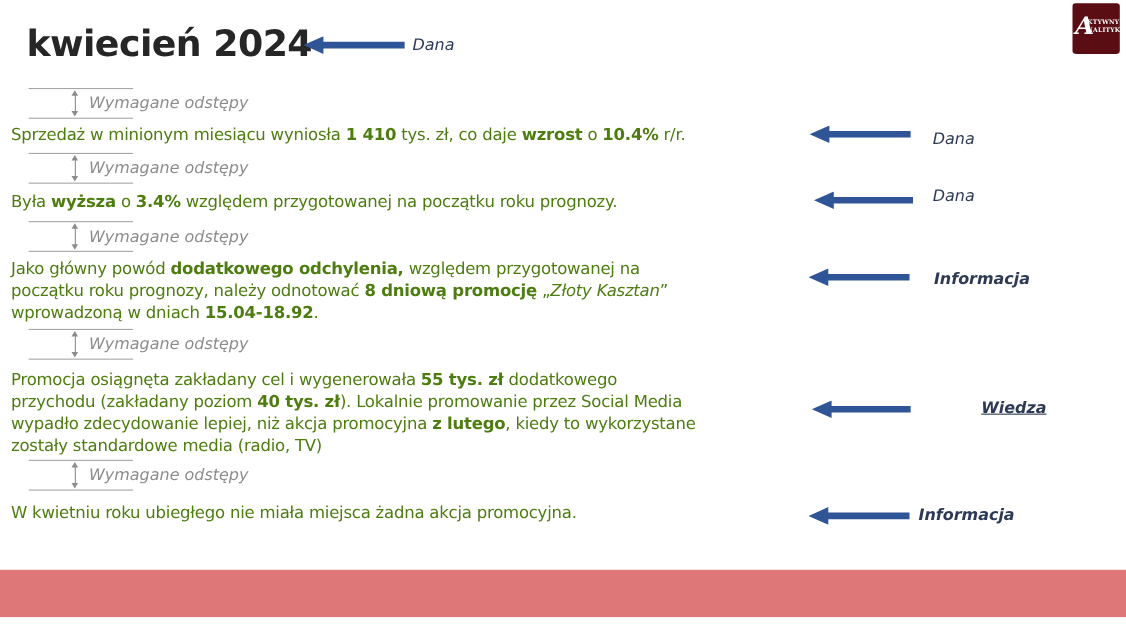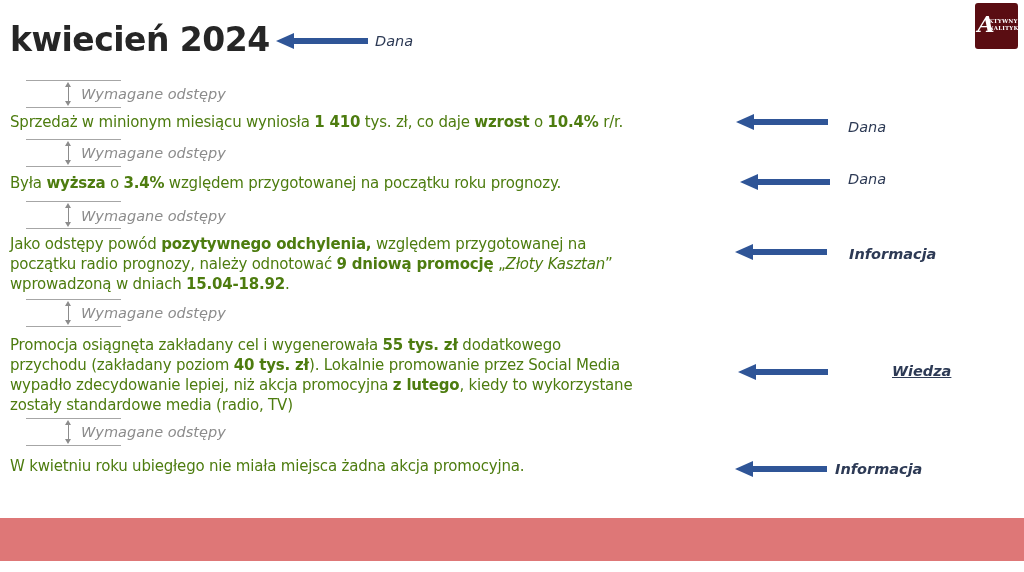--- a/index.html
+++ b/index.html
@@ -4,21 +4,21 @@
   <style>
     html, body { margin: 0; padding: 0; }
     body {
       width: 1024px; height: 572px; position: relative; overflow: hidden;
       background: #ffffff;
       font-family: "Liberation Sans", "DejaVu Sans", sans-serif;
       color: #262626;
     }
     .abs { position: absolute; }
     .title {
-      left: 10px; top: 18px;
+      left: 24px; top: 18px;
       font-family: "DejaVu Sans", sans-serif;
       font-weight: bold; font-size: 33px; letter-spacing: -0.5px;
       color: #262626; line-height: 44px; white-space: nowrap;
     }
     .logo {
       left: 975px; top: 3px; width: 43px; height: 46px;
       background: #5a0d12; border-radius: 3px;
       display: flex; align-items: center; justify-content: center;
     }
     .logo-inner { position: relative; width: 38px; height: 20px; color: #fff; font-family: "DejaVu Serif", serif; }
@@ -118,21 +118,21 @@
 
 <div class="abs spacer" style="top:201px; height:28px;">
   <div class="line" style="top:0;"></div>
   <div class="line" style="top:27px;"></div>
   <div class="tip-up" style="top:2px;"></div>
   <div class="vline" style="top:6px; height:16px;"></div>
   <div class="tip-down" style="top:21px;"></div>
   <div class="label" style="top:6px;">Wymagane odstępy</div>
 </div>
 
-<div class="abs para" style="top:234px;"><span>Jako odstępy powód </span><b>pozytywnego odchylenia,</b><span> względem przygotowanej na</span><br><span>początku radio prognozy, należy odnotować </span><b>9 dniową promocję</b><span> „</span><i>Złoty Kasztan</i><span>”</span><br><span>wprowadzoną w dniach </span><b>15.04-18.92</b><span>.</span></div>
+<div class="abs para" style="top:234px;"><span>Jako główny powód </span><b>dodatkowego odchylenia,</b><span> względem przygotowanej na</span><br><span>początku roku prognozy, należy odnotować </span><b>8 dniową promocję</b><span> „</span><i>Złoty Kasztan</i><span>”</span><br><span>wprowadzoną w dniach </span><b>15.04-18.92</b><span>.</span></div>
 <div class="abs arrow" style="left:735px; top:244px;">
   <svg width="92" height="16" viewBox="0 0 92 16">
       <polygon points="0,8 18,0 18,5 92,5 92,11 18,11 18,16" fill="#2f5597"></polygon>
     </svg>
 </div>
 <div class="abs tag bold" style="left:849px; top:245px;">Informacja</div>
 
 <div class="abs spacer" style="top:299px; height:28px;">
   <div class="line" style="top:0;"></div>
   <div class="line" style="top:27px;"></div>

